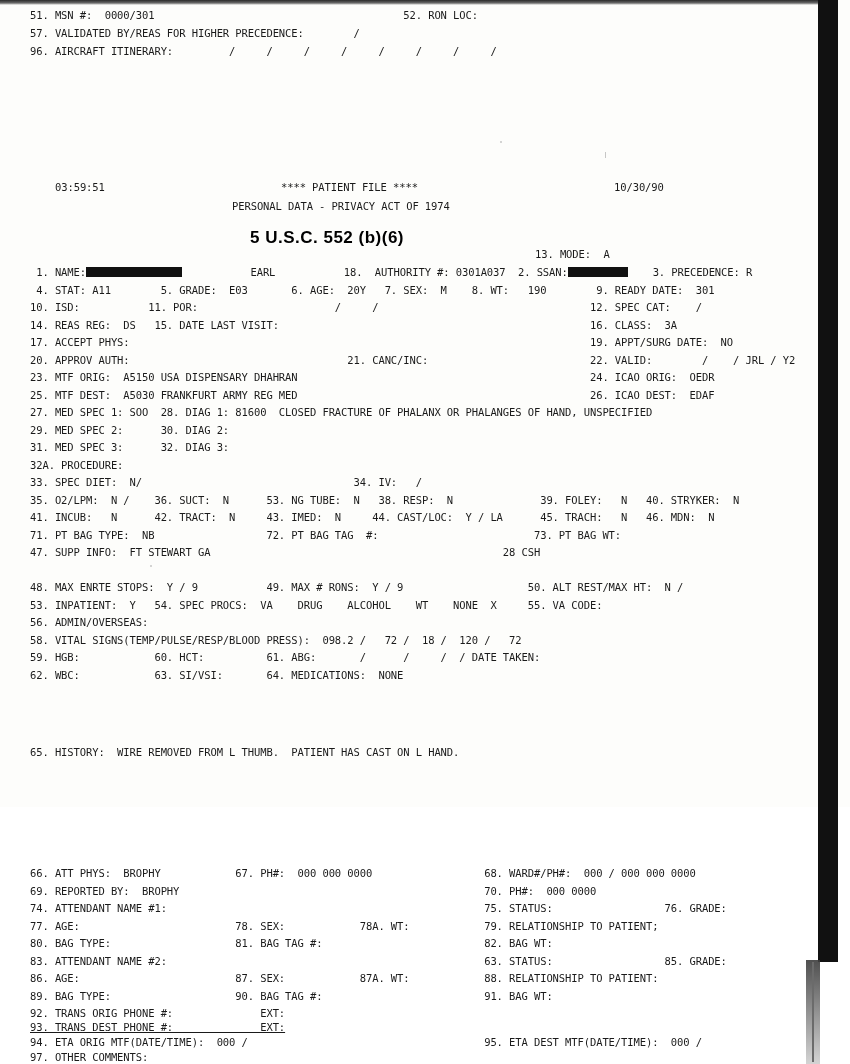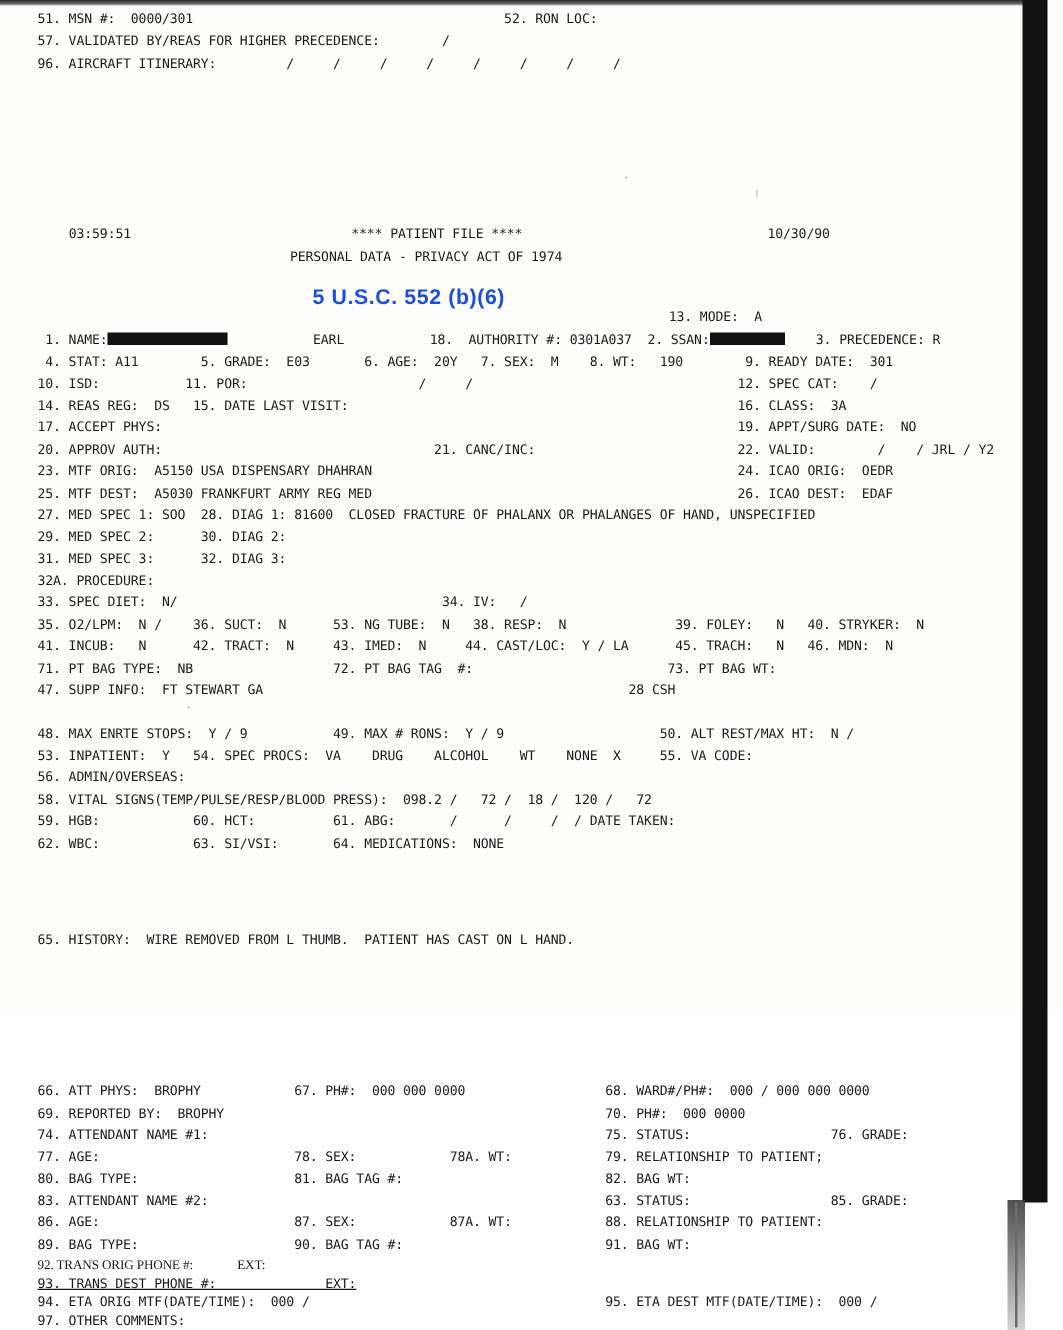--- a/index.html
+++ b/index.html
@@ -56,21 +56,21 @@
     white-space: pre;
     letter-spacing: -0.1px;
   }
 
   .title-big {
     position: absolute;
     font-family: "Liberation Sans", sans-serif;
     font-size: 17px;
     font-weight: bold;
     letter-spacing: .5px;
-    color: #1d4ed8;
+    color: #000000;
   }
   .redact {
     display: inline-block;
     background: #111;
     height: 10px;
     vertical-align: -1px;
   }
   .redact.name { width: 96px; }
   .redact.ssan { width: 60px; }
 
@@ -134,21 +134,21 @@
   <div class="mono" style="left:30px; top:729px;margin-top:17px;">65. HISTORY:  WIRE REMOVED FROM L THUMB.  PATIENT HAS CAST ON L HAND.</div>
 
   <div class="mono" style="left:30px; top:867px;">66. ATT PHYS:  BROPHY            67. PH#:  000 000 0000                  68. WARD#/PH#:  000 / 000 000 0000</div>
   <div class="mono" style="left:30px; top:885px;">69. REPORTED BY:  BROPHY                                                 70. PH#:  000 0000</div>
   <div class="mono" style="left:30px; top:902px;">74. ATTENDANT NAME #1:                                                   75. STATUS:                  76. GRADE:</div>
   <div class="mono" style="left:30px; top:920px;">77. AGE:                         78. SEX:            78A. WT:            79. RELATIONSHIP TO PATIENT;</div>
   <div class="mono" style="left:30px; top:937px;">80. BAG TYPE:                    81. BAG TAG #:                          82. BAG WT:</div>
   <div class="mono" style="left:30px; top:955px;">83. ATTENDANT NAME #2:                                                   63. STATUS:                  85. GRADE:</div>
   <div class="mono" style="left:30px; top:972px;">86. AGE:                         87. SEX:            87A. WT:            88. RELATIONSHIP TO PATIENT:</div>
   <div class="mono" style="left:30px; top:990px;">89. BAG TYPE:                    90. BAG TAG #:                          91. BAG WT:</div>
-  <div class="mono" style="left:30px; top:1007px;font-family:Liberation Serif, serif;">92. TRANS ORIG PHONE #:              EXT:</div>
+  <div class="mono" style="left:30px; top:1007px;">92. TRANS ORIG PHONE #:              EXT:</div>
   <div class="mono" style="left:30px; top:1021px;text-decoration:underline;">93. TRANS DEST PHONE #:              EXT:</div>
   <div class="mono" style="left:30px; top:1036px;">94. ETA ORIG MTF(DATE/TIME):  000 /                                      95. ETA DEST MTF(DATE/TIME):  000 /</div>
   <div class="mono" style="left:30px; top:1051px;">97. OTHER COMMENTS:</div>
 
   <div class="speck" style="left:500px; top:141px;"></div>
   <div class="speck" style="left:605px; top:152px; width:1px; height:6px; border-radius:0;"></div>
   <div class="speck" style="left:150px; top:565px;"></div>
   <div class="speck" style="left:60px;  top:963px;"></div>
 </div>
 

